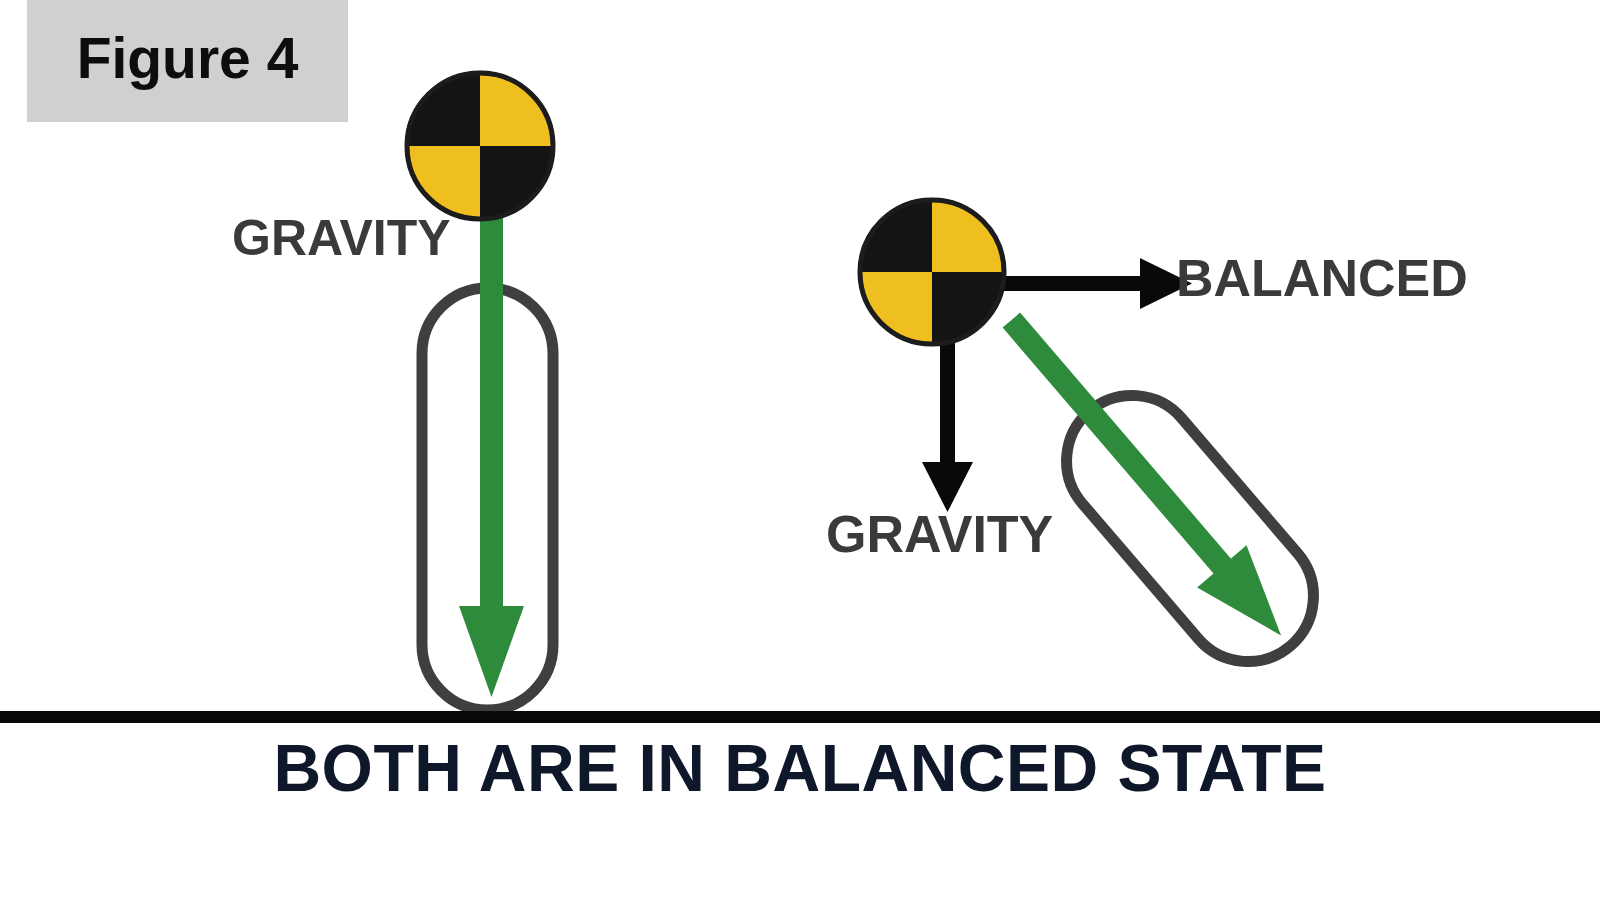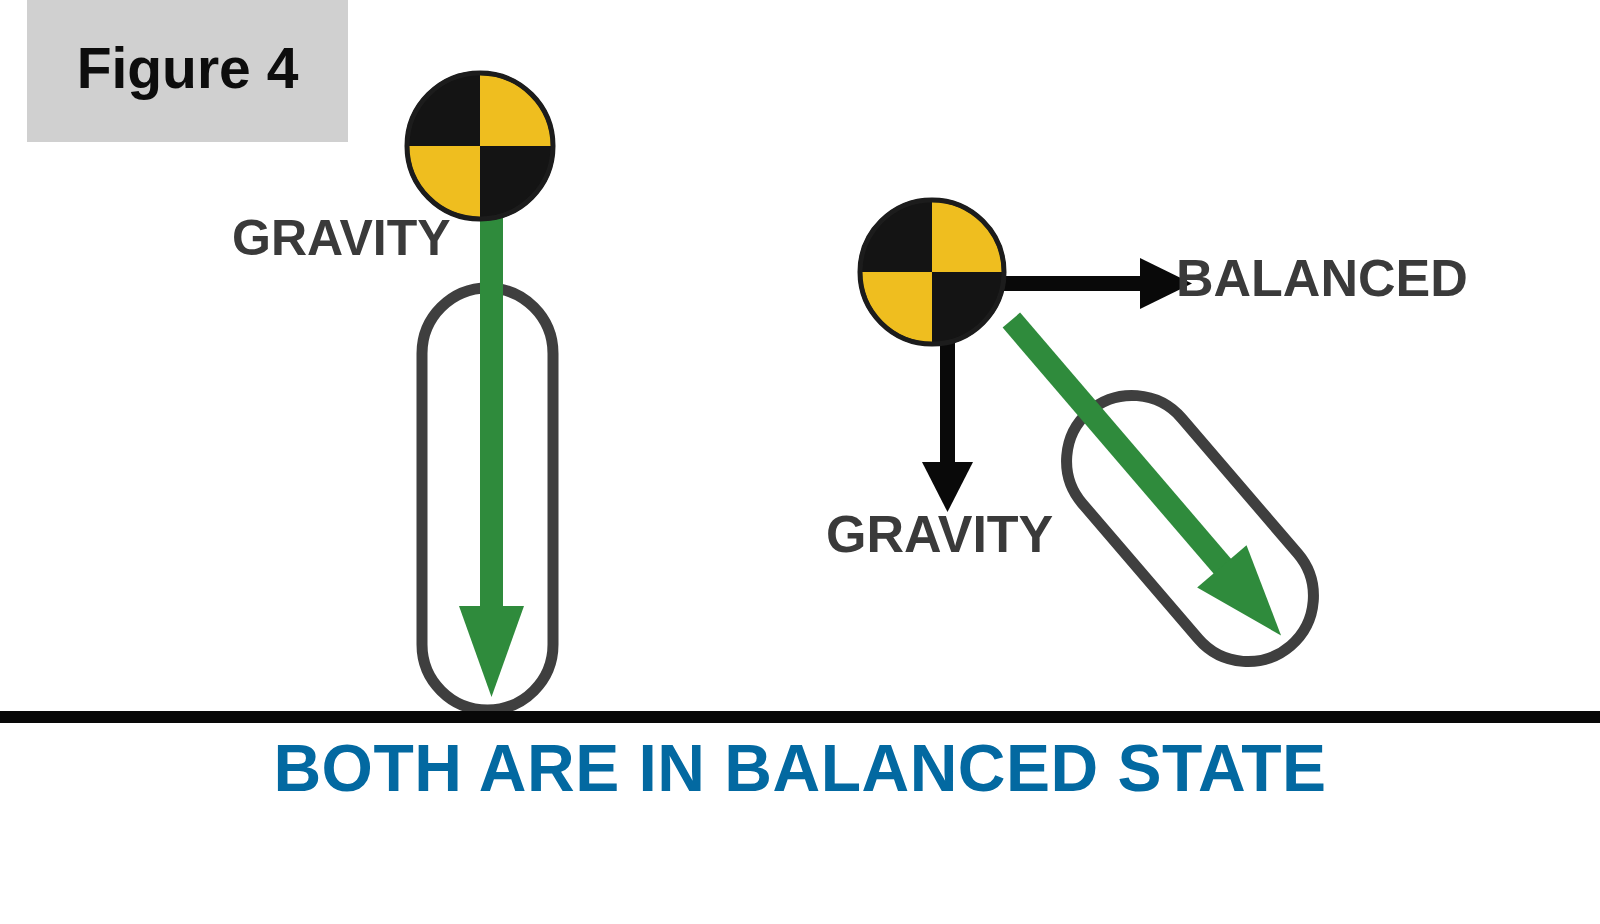--- a/index.html
+++ b/index.html
@@ -24,21 +24,21 @@
     left: 0;
     top: 0;
     width: 1600px;
     height: 924px;
   }
   .figure-badge {
     position: absolute;
     left: 27px;
     top: 0px;
     width: 321px;
-    height: 142px;
+    height: 122px;
     background: #d0d0d0;
     display: flex;
     align-items: center;
     justify-content: center;
     box-sizing: border-box;
   }
   .figure-badge-label {
     font-family: "Liberation Sans", sans-serif;
     font-size: 57px;
     font-weight: bold;
@@ -72,21 +72,21 @@
   }
   .caption {
     position: absolute;
     left: 0px;
     top: 730px;
     width: 1600px;
     text-align: center;
     font-family: "Liberation Sans", sans-serif;
     font-size: 66px;
     font-weight: bold;
-    color: #0369a1;
+    color: #0f172a;
     letter-spacing: 0.5px;
     white-space: nowrap;
   }
 </style>
 </head>
 <body>
 
 <div id="stage">
 
   <svg id="scene" viewBox="0 0 1600 924">

